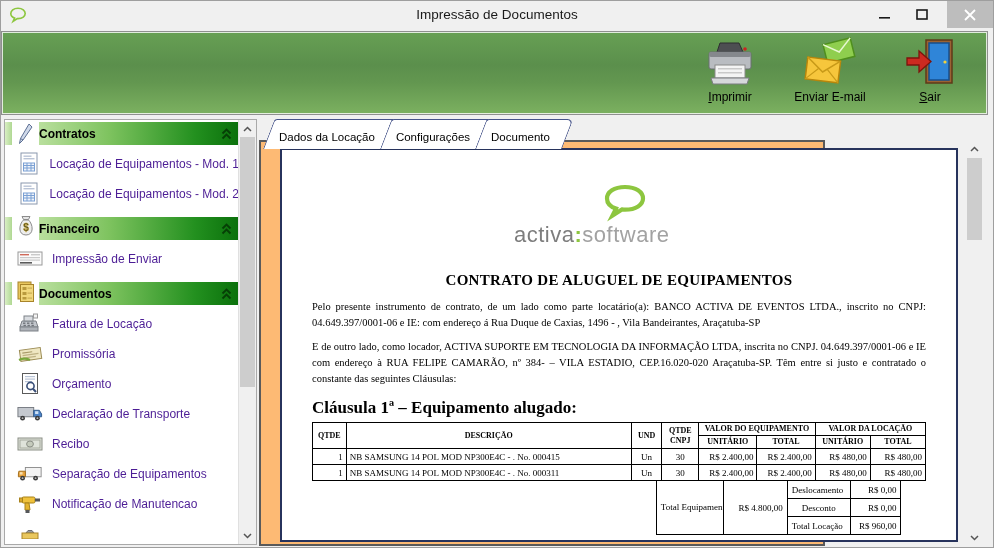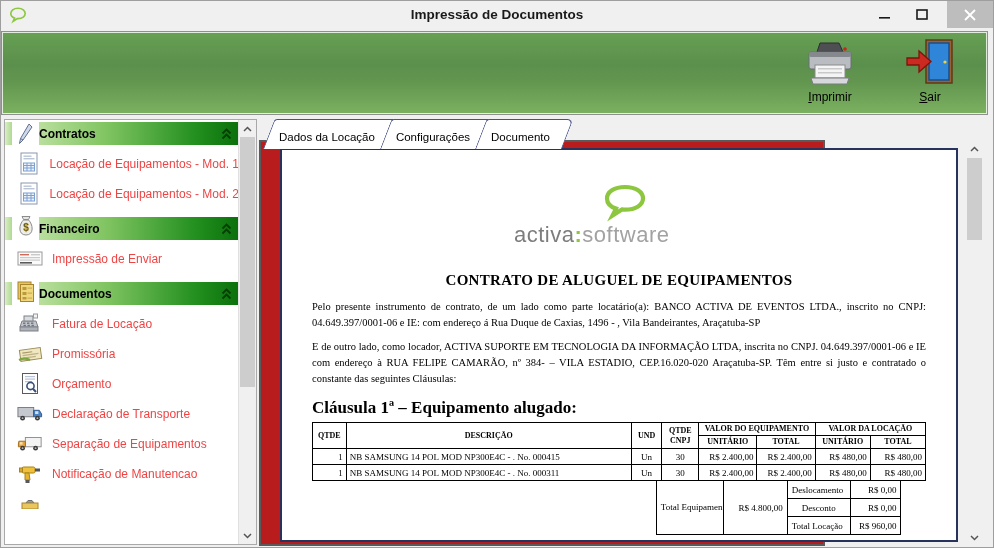--- a/index.html
+++ b/index.html
@@ -3,21 +3,21 @@
 <meta charset="utf-8">
 <style>
   html,body{margin:0;padding:0;background:#e8e8e8;}
   #window{position:relative;width:994px;height:548px;background:#f0f0f0;
     font-family:"Liberation Sans",sans-serif;border:1px solid #9e9e9e;box-sizing:border-box;overflow:hidden;}
 
   
   #titlebar{position:absolute;left:0;top:0;width:100%;height:28px;background:#f0f0f0;}
   #titlebar .app-icon{position:absolute;left:8px;top:5px;width:18px;height:18px;}
   #titlebar .title{position:absolute;left:0;right:0;top:0;height:28px;line-height:28px;
-    text-align:center;font-size:13.5px;color:#1a1a1a;font-weight:bold;}
+    text-align:center;font-size:13.5px;color:#1a1a1a;}
   .winbtn{position:absolute;top:0;height:27px;width:34px;display:flex;align-items:center;justify-content:center;}
   #btn-min{right:92px;} #btn-max{right:54px;}
   #btn-close{right:0;width:46px;background:#bdbdbd;}
 
   
   #toolbar{position:absolute;left:0;top:30px;width:987px;height:84px;
     background:linear-gradient(180deg,#67a054 0%,#5b8f4c 40%,#639750 62%,#7cb160 100%);
     border:1px solid #8f8f8f;box-shadow:inset 0 0 0 1px rgba(255,255,255,.8);box-sizing:border-box;
     display:flex;align-items:flex-start;justify-content:flex-end;gap:14px;padding-right:14px;}
   .tbtn{width:86px;height:72px;display:flex;flex-direction:column;align-items:center;justify-content:flex-end;
@@ -32,39 +32,39 @@
   #sidebar-inner{position:absolute;left:0;top:0;right:17px;bottom:0;overflow:hidden;}
   .sec-hdr{position:relative;height:23px;display:flex;align-items:center;margin-top:2px;}
   .sec-hdr .hdr-strip{width:7px;height:23px;background:linear-gradient(90deg,#d9efc4,#b0d893);}
   .sec-hdr .hdr-icon{width:27px;height:23px;display:flex;align-items:center;justify-content:center;background:#fff;overflow:visible;}
   .sec-hdr .hdr-bar{flex:1;height:23px;display:flex;align-items:center;
     background:linear-gradient(90deg,#b9df9d 0%,#7ec35f 35%,#23901f 78%,#0a700b 100%);}
   .sec-hdr .hdr-label{font-size:12px;font-weight:bold;color:#000;padding-left:0;flex:1;}
   .sec-hdr .hdr-chevron{padding-right:7px;display:flex;align-items:center;}
   .side-item{height:30px;display:flex;align-items:center;padding-left:12px;gap:9px;cursor:default;}
   .side-item .it-icon{width:26px;display:flex;justify-content:center;}
-  .side-item .it-label{font-size:12px;color:#ef4444;white-space:nowrap;}
+  .side-item .it-label{font-size:12px;color:#4c1d95;white-space:nowrap;}
   .sec-items{padding:4px 0 6px 0;}
 
   
   .scrollbar{position:absolute;top:0;bottom:0;right:0;width:17px;background:#f0f0f0;border-left:1px solid #e0e0e0;}
   .sb-arrow{position:absolute;left:0;width:17px;height:17px;display:flex;align-items:center;justify-content:center;}
   .sb-up{top:0;} .sb-down{bottom:0;}
   .sb-thumb{position:absolute;left:1px;width:15px;background:#cdcdcd;}
 
   
   #tabs{position:absolute;left:262px;top:118px;height:22px;display:flex;}
   .tab{position:relative;height:22px;line-height:21px;padding:8px 12px 0 16px;margin-right:-7px;font-size:11.5px;color:#000;}
   .tab::before{content:"";position:absolute;inset:0;background:#fff;border:1px solid #46548a;border-bottom:none;
     border-radius:3px 6px 0 0;transform:skewX(-21deg);transform-origin:0 100%;}
   .tab .tab-label{position:relative;}
   .tab:nth-child(1){z-index:1;} .tab:nth-child(2){z-index:2;} .tab:nth-child(3){z-index:3;}
 
   
-  #docpanel{position:absolute;left:258px;top:139px;width:566px;height:406px;background:#b91c1c;
+  #docpanel{position:absolute;left:258px;top:139px;width:566px;height:406px;background:#fdba74;
     border:2px solid #5a5a5a;box-sizing:border-box;}
   #docscroll{position:absolute;left:965px;top:139px;width:18px;height:406px;background:#f0f0f0;}
   #page{position:absolute;left:19px;top:6px;width:678px;bottom:2px;background:#fff;
     border:2px solid #27335c;box-sizing:border-box;overflow:hidden;
     font-family:"Liberation Serif",serif;color:#000;}
   #page-inner{padding:26px 30px 0 30px;}
 
   .logo{position:relative;width:210px;margin:14px auto 0 auto;height:58px;}
   .logo .bubble{position:absolute;left:88px;top:-6px;}
   .logo-text{position:absolute;left:0;bottom:0;font-size:22px;letter-spacing:.5px;white-space:nowrap;
@@ -127,20 +127,36 @@
           <rect x="6" y="13" width="42" height="17" rx="2" fill="#b9bcc1" stroke="#6b6e72"></rect>
           <rect x="6" y="13" width="42" height="5" rx="2" fill="#85888d"></rect>
           <circle cx="42" cy="10" r="1.8" fill="#c22"></circle>
           <rect x="12" y="26" width="30" height="13" fill="#f4f4f4" stroke="#8a8a8a"></rect>
           <rect x="15" y="29" width="24" height="1.5" fill="#c9c9c9"></rect>
           <rect x="15" y="33" width="24" height="1.5" fill="#c9c9c9"></rect>
           <path d="M8 39 L46 39 L44 45 L10 45 Z" fill="#d6d8db" stroke="#7a7d80"></path>
         </svg>
       </div>
       <div class="tlabel"><span class="ukey">I</span><span>mprimir</span></div>
+    </div>
+    <div class="tbtn">
+      <div class="ticon">
+        <svg width="58" height="50" viewBox="0 0 58 50">
+          <g transform="rotate(-14 38 14)">
+            <rect x="24" y="4" width="28" height="19" fill="#8fce4e" stroke="#4f8f1d" stroke-width="1.5"></rect>
+            <path d="M24 4 L38 15 L52 4" fill="none" stroke="#e8f7d2" stroke-width="1.5"></path>
+          </g>
+          <g transform="rotate(7 22 36)">
+            <rect x="5" y="22" width="33" height="22" fill="#f6c63c" stroke="#b8860b" stroke-width="1.5"></rect>
+            <path d="M5 22 L21.5 35 L38 22" fill="none" stroke="#c89a18" stroke-width="1.5"></path>
+            <path d="M5 44 L17 32 M38 44 L26 32" fill="none" stroke="#c89a18" stroke-width="1.2"></path>
+          </g>
+        </svg>
+      </div>
+      <div class="tlabel">Enviar E-mail</div>
     </div>
     <div class="tbtn">
       <div class="ticon">
         <svg width="52" height="50" viewBox="0 0 52 50">
           <rect x="22" y="3" width="26" height="43" fill="#9a6233" stroke="#5e3a18" stroke-width="1.5"></rect>
           <rect x="25" y="6" width="20" height="37" fill="#2f85d8" stroke="#174f8c" stroke-width="1.5"></rect>
           <circle cx="41" cy="25" r="1.6" fill="#f2d23c"></circle>
           <path d="M3 21 L15 21 L15 14 L27 24.5 L15 35 L15 28 L3 28 Z" fill="#cc2a20" stroke="#7e130c" stroke-width="1.3"></path>
         </svg>
       </div>
@@ -315,20 +331,30 @@
               <rect x="1" y="3" width="17" height="10" fill="#c5c9cf" stroke="#74787e"></rect>
               <path d="M18 6 L24 6 L26.5 10 L26.5 13 L18 13 Z" fill="#4d84c8" stroke="#2b5586"></path>
               <rect x="19.5" y="7" width="3.5" height="3" fill="#cfe2f5"></rect>
               <circle cx="6" cy="14.5" r="2.6" fill="#3a3a3a"></circle>
                 <circle cx="6" cy="14.5" r="1" fill="#bbb"></circle>
               <circle cx="22" cy="14.5" r="2.6" fill="#3a3a3a"></circle>
                 <circle cx="22" cy="14.5" r="1" fill="#bbb"></circle>
             </svg>
           </span>
           <span class="it-label">Declaração de Transporte</span>
+        </div>
+        <div class="side-item">
+          <span class="it-icon">
+            <svg width="26" height="16" viewBox="0 0 26 16">
+              <rect x="1" y="2" width="24" height="12" fill="#dfe3da" stroke="#8b8f86"></rect>
+              <rect x="3" y="4" width="20" height="8" fill="none" stroke="#a8ac9f"></rect>
+              <ellipse cx="13" cy="8" rx="3.4" ry="3" fill="#c5cbbc" stroke="#8b8f86"></ellipse>
+            </svg>
+          </span>
+          <span class="it-label">Recibo</span>
         </div>
         <div class="side-item">
           <span class="it-icon">
             <svg width="28" height="20" viewBox="0 0 28 20">
               <rect x="9" y="3" width="17" height="10" fill="#f3f3f3" stroke="#8a8a8a"></rect>
               <path d="M2 7 L9 7 L9 13 L1.5 13 L1.5 10 Z" fill="#e8a33d" stroke="#a06a14"></path>
               <rect x="3" y="8" width="3" height="2.6" fill="#f7e0b2"></rect>
               <circle cx="6" cy="14.5" r="2.6" fill="#3a3a3a"></circle>
                 <circle cx="6" cy="14.5" r="1" fill="#bbb"></circle>
               <circle cx="20" cy="14.5" r="2.6" fill="#3a3a3a"></circle>

